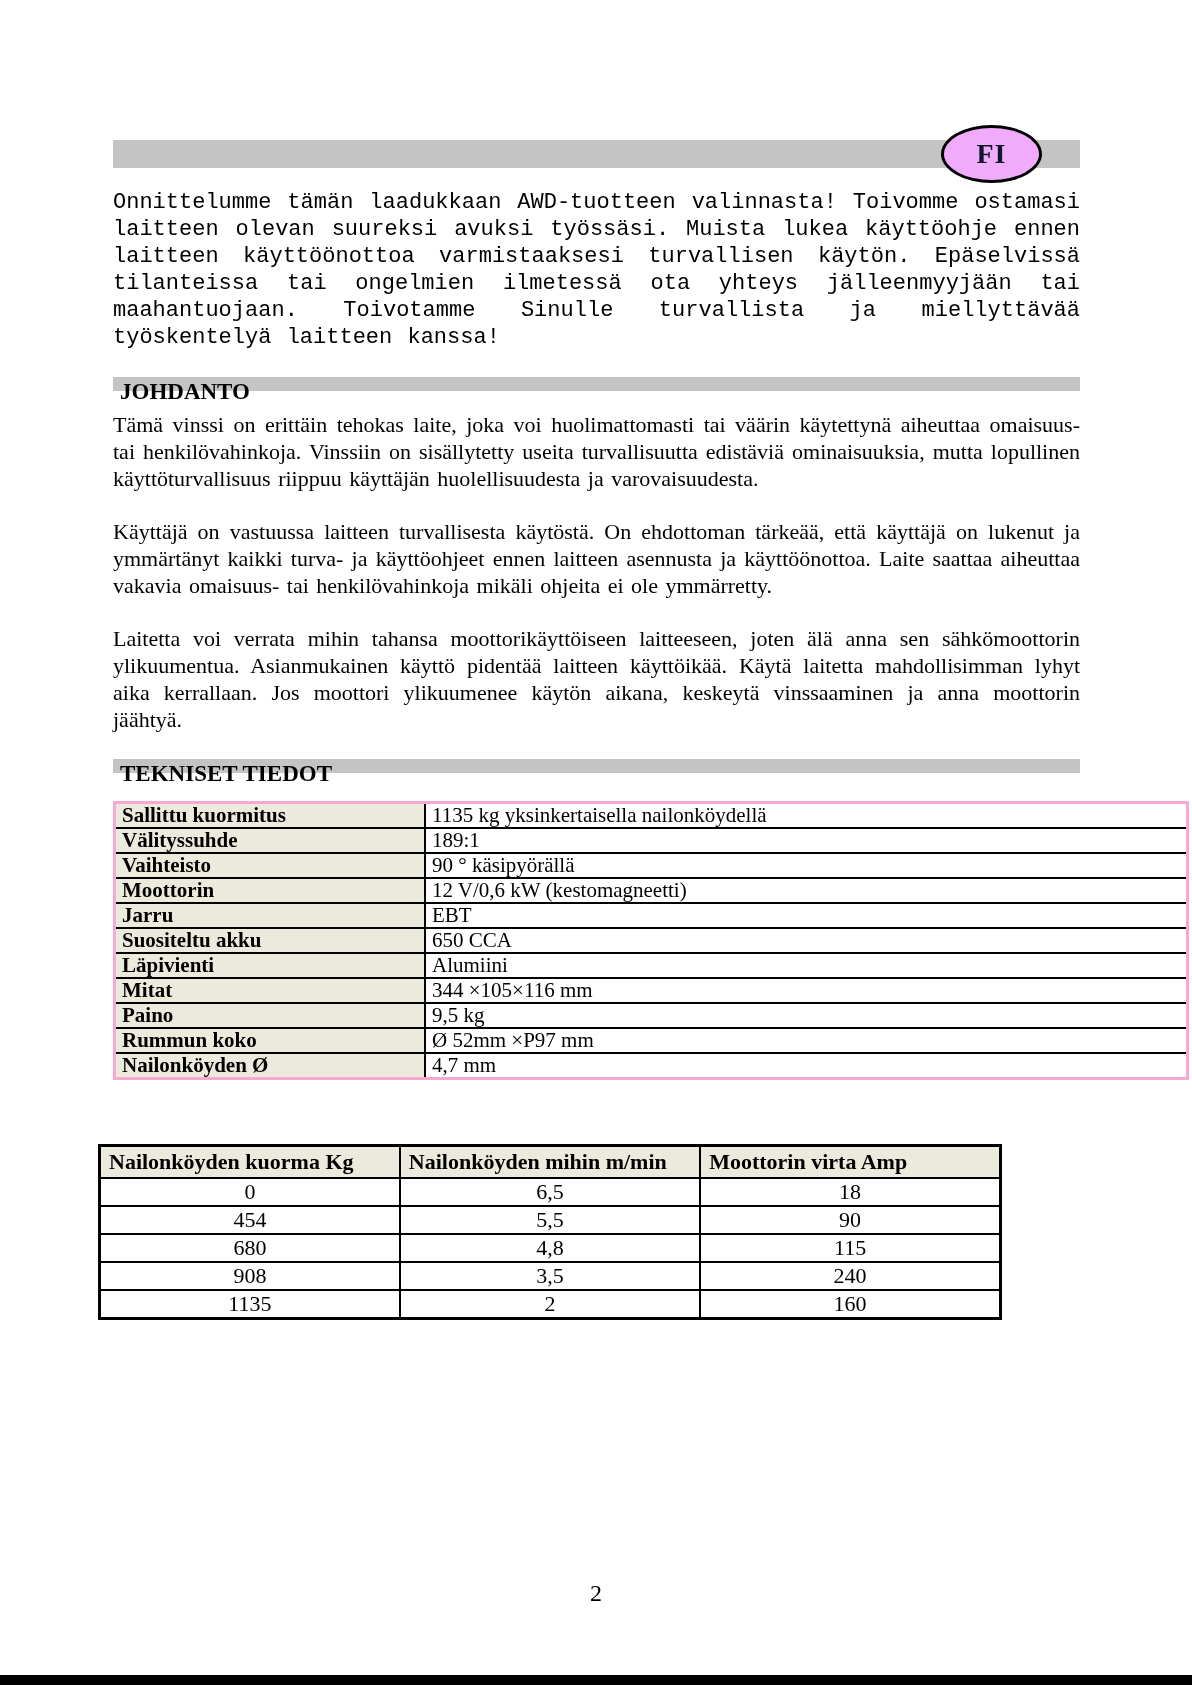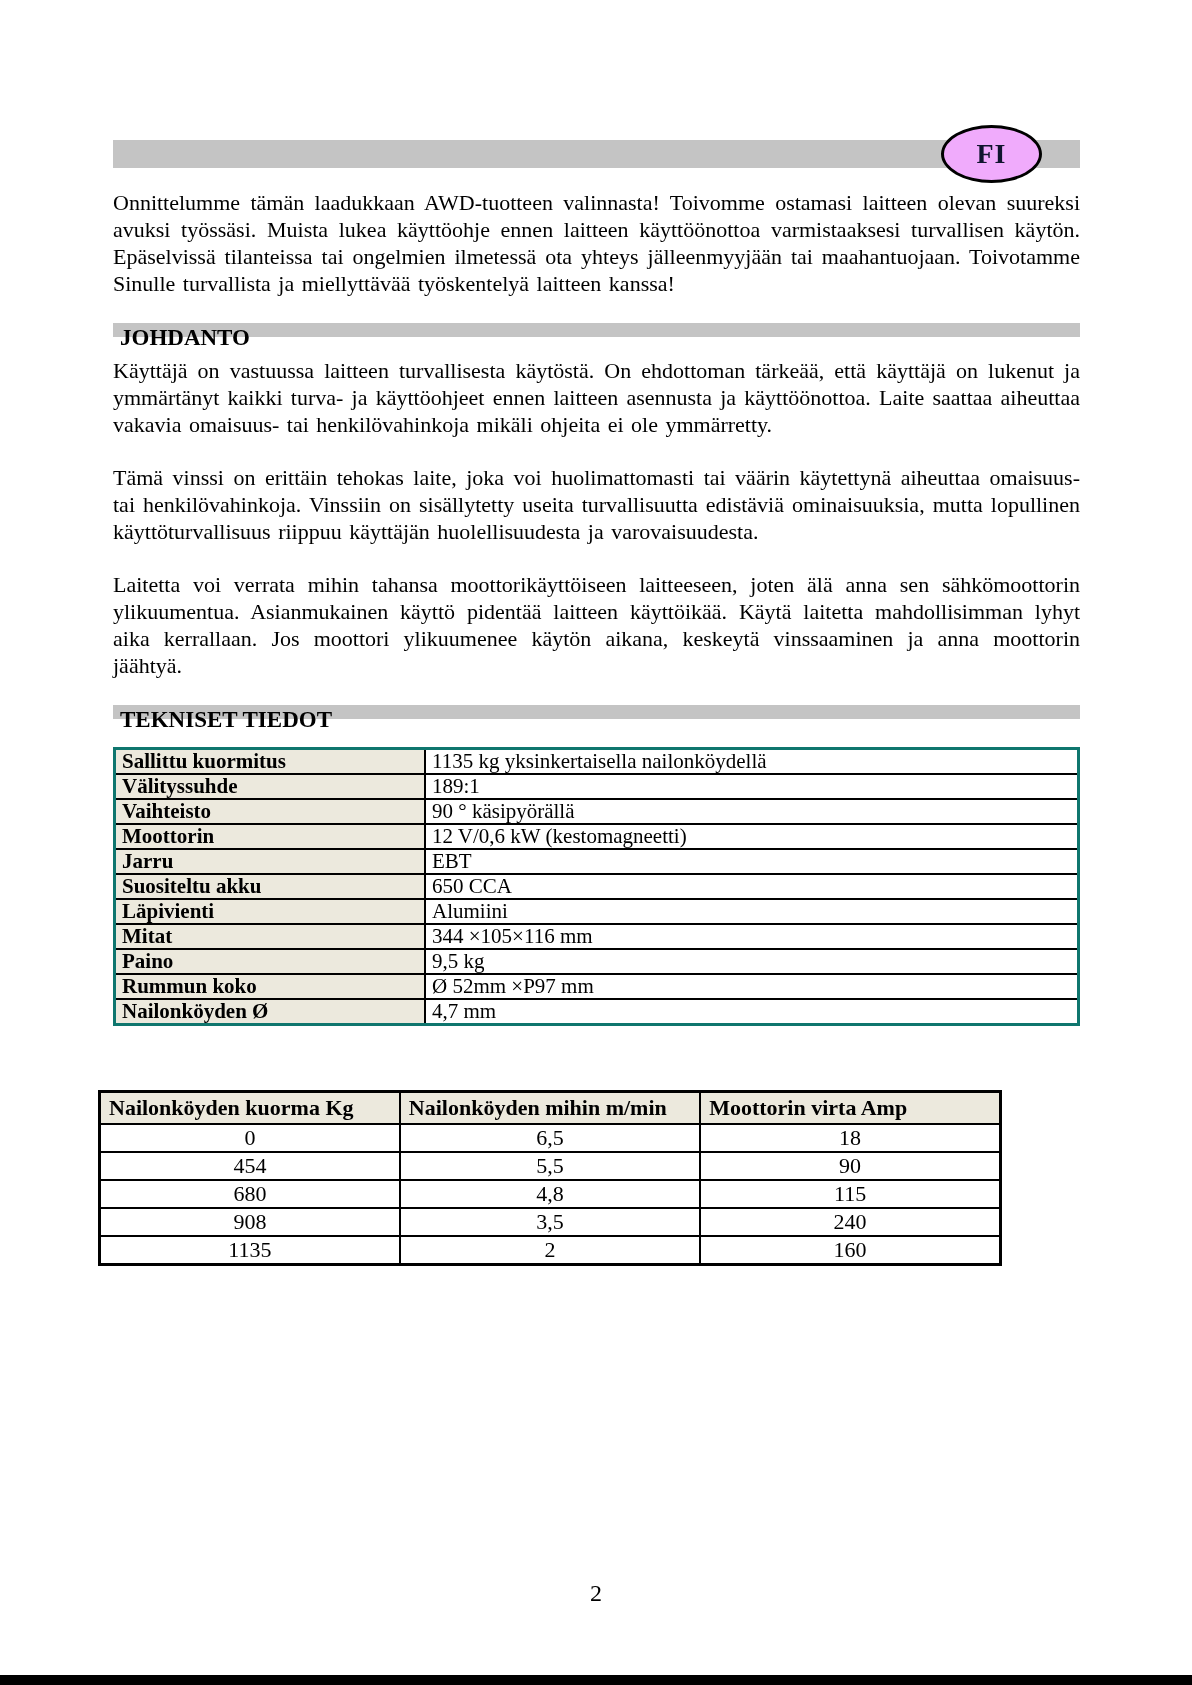--- a/index.html
+++ b/index.html
@@ -39,38 +39,38 @@
     letter-spacing: 1px;
   }
   
   .body-text {
     font-size: 22px;
     line-height: 27px;
     text-align: justify;
     word-spacing: 2px;
     margin: 0 0 26px 0;
   }
-  .intro { margin-top: 21px; }
+  .intro { margin-top: 21px; font-family: Liberation Mono, monospace; }
   
   .section-bar {
     height: 14px;
     background: #c4c4c4;
     font-weight: bold;
     font-size: 23px;
     line-height: 30px;
     padding-left: 7px;
     margin: 11px 0 20px 0;
   }
   .section-bar.tekniset { margin-top: 14px; margin-bottom: 0; }
   
   table { border-collapse: collapse; }
   .spec-table {
     margin-top: 28px;
-    width: 967px;
-    border: 3px solid #0f766e;
+    width: 1076px;
+    border: 3px solid #f9a8d4;
     table-layout: fixed;
   }
   .spec-table td {
     border: 2px solid #000;
     font-size: 21px;
     line-height: 21px;
     padding: 1px 6px;
     vertical-align: middle;
   }
   .spec-table td.label {
@@ -128,23 +128,23 @@
       <span>FI</span>
     </div>
   </div>
 
   <p class="body-text intro">Onnittelumme tämän laadukkaan AWD-tuotteen valinnasta! Toivomme ostamasi laitteen olevan suureksi avuksi työssäsi. Muista lukea käyttöohje ennen laitteen käyttöönottoa varmistaaksesi turvallisen käytön. Epäselvissä tilanteissa tai ongelmien ilmetessä ota yhteys jälleenmyyjään tai maahantuojaan. Toivotamme Sinulle turvallista ja miellyttävää työskentelyä laitteen kanssa!</p>
 
   <div class="section-bar">JOHDANTO</div>
 
   <div>
 
+      <p class="body-text">Tämä vinssi on erittäin tehokas laite, joka voi huolimattomasti tai väärin käytettynä aiheuttaa omaisuus- tai henkilövahinkoja. Vinssiin on sisällytetty useita turvallisuutta edistäviä ominaisuuksia, mutta lopullinen käyttöturvallisuus riippuu käyttäjän huolellisuudesta ja varovaisuudesta.</p>
+
       <p class="body-text">Käyttäjä on vastuussa laitteen turvallisesta käytöstä. On ehdottoman tärkeää, että käyttäjä on lukenut ja ymmärtänyt kaikki turva- ja käyttöohjeet ennen laitteen asennusta ja käyttöönottoa. Laite saattaa aiheuttaa vakavia omaisuus- tai henkilövahinkoja mikäli ohjeita ei ole ymmärretty.</p>
-
-      <p class="body-text">Tämä vinssi on erittäin tehokas laite, joka voi huolimattomasti tai väärin käytettynä aiheuttaa omaisuus- tai henkilövahinkoja. Vinssiin on sisällytetty useita turvallisuutta edistäviä ominaisuuksia, mutta lopullinen käyttöturvallisuus riippuu käyttäjän huolellisuudesta ja varovaisuudesta.</p>
 
       <p class="body-text">Laitetta voi verrata mihin tahansa moottorikäyttöiseen laitteeseen, joten älä anna sen sähkömoottorin ylikuumentua. Asianmukainen käyttö pidentää laitteen käyttöikää. Käytä laitetta mahdollisimman lyhyt aika kerrallaan. Jos moottori ylikuumenee käytön aikana, keskeytä vinssaaminen ja anna moottorin jäähtyä.</p>
     </div>
 
   <div class="section-bar tekniset">TEKNISET TIEDOT</div>
 
   <table class="spec-table">
     <tbody>
 
         <tr>

